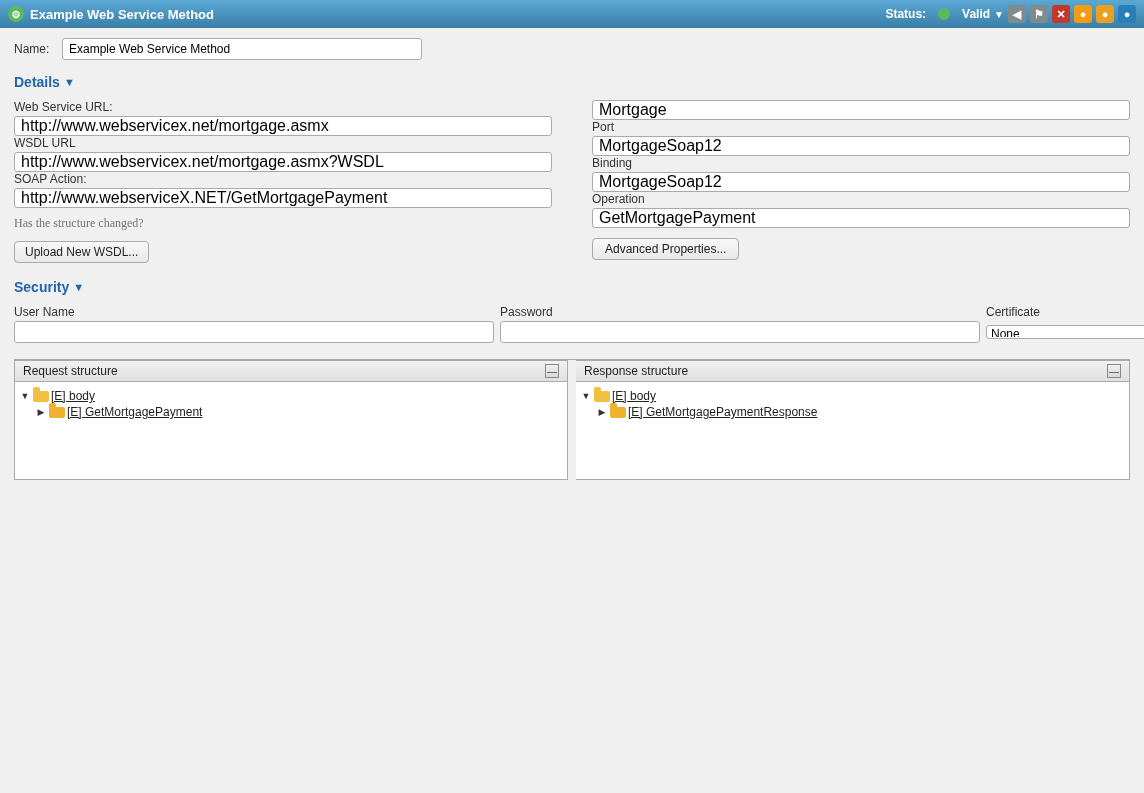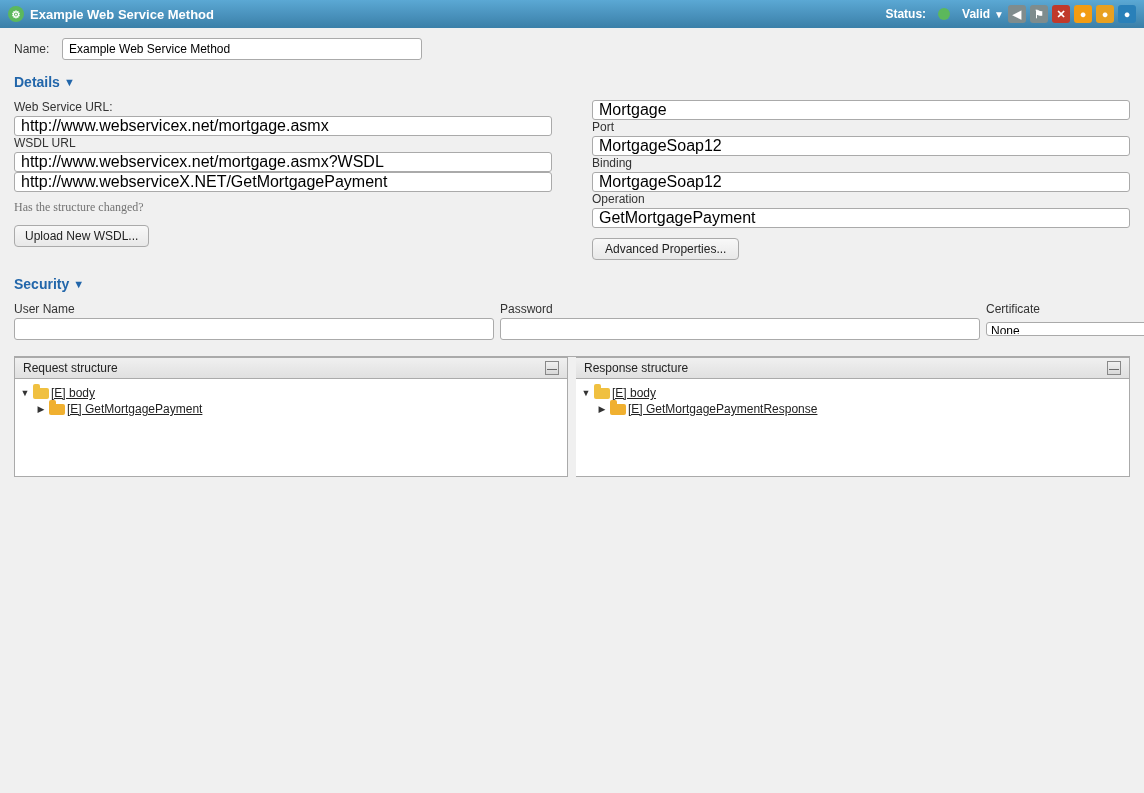--- a/index.html
+++ b/index.html
@@ -391,20 +391,21 @@
       <div>
         <div class="field-group">
           <div class="field-label">Web Service URL:</div>
           <input class="field-input" type="text" value="http://www.webservicex.net/mortgage.asmx" style="">
         </div>
         <div class="field-group">
           <div class="field-label">WSDL URL</div>
           <input class="field-input" type="text" value="http://www.webservicex.net/mortgage.asmx?WSDL" style="">
         </div>
         <div class="field-group">
+          <div class="field-label">SOAP Action:</div>
           <input class="field-input" type="text" value="http://www.webserviceX.NET/GetMortgagePayment" style="">
         </div>
         <div style="margin-top:8px;">
           <a class="has-structure-link">Has the structure changed?</a>
           <div style="margin-top:4px;">
             <button class="upload-btn">Upload New WSDL...</button>
           </div>
         </div>
       </div>
 

